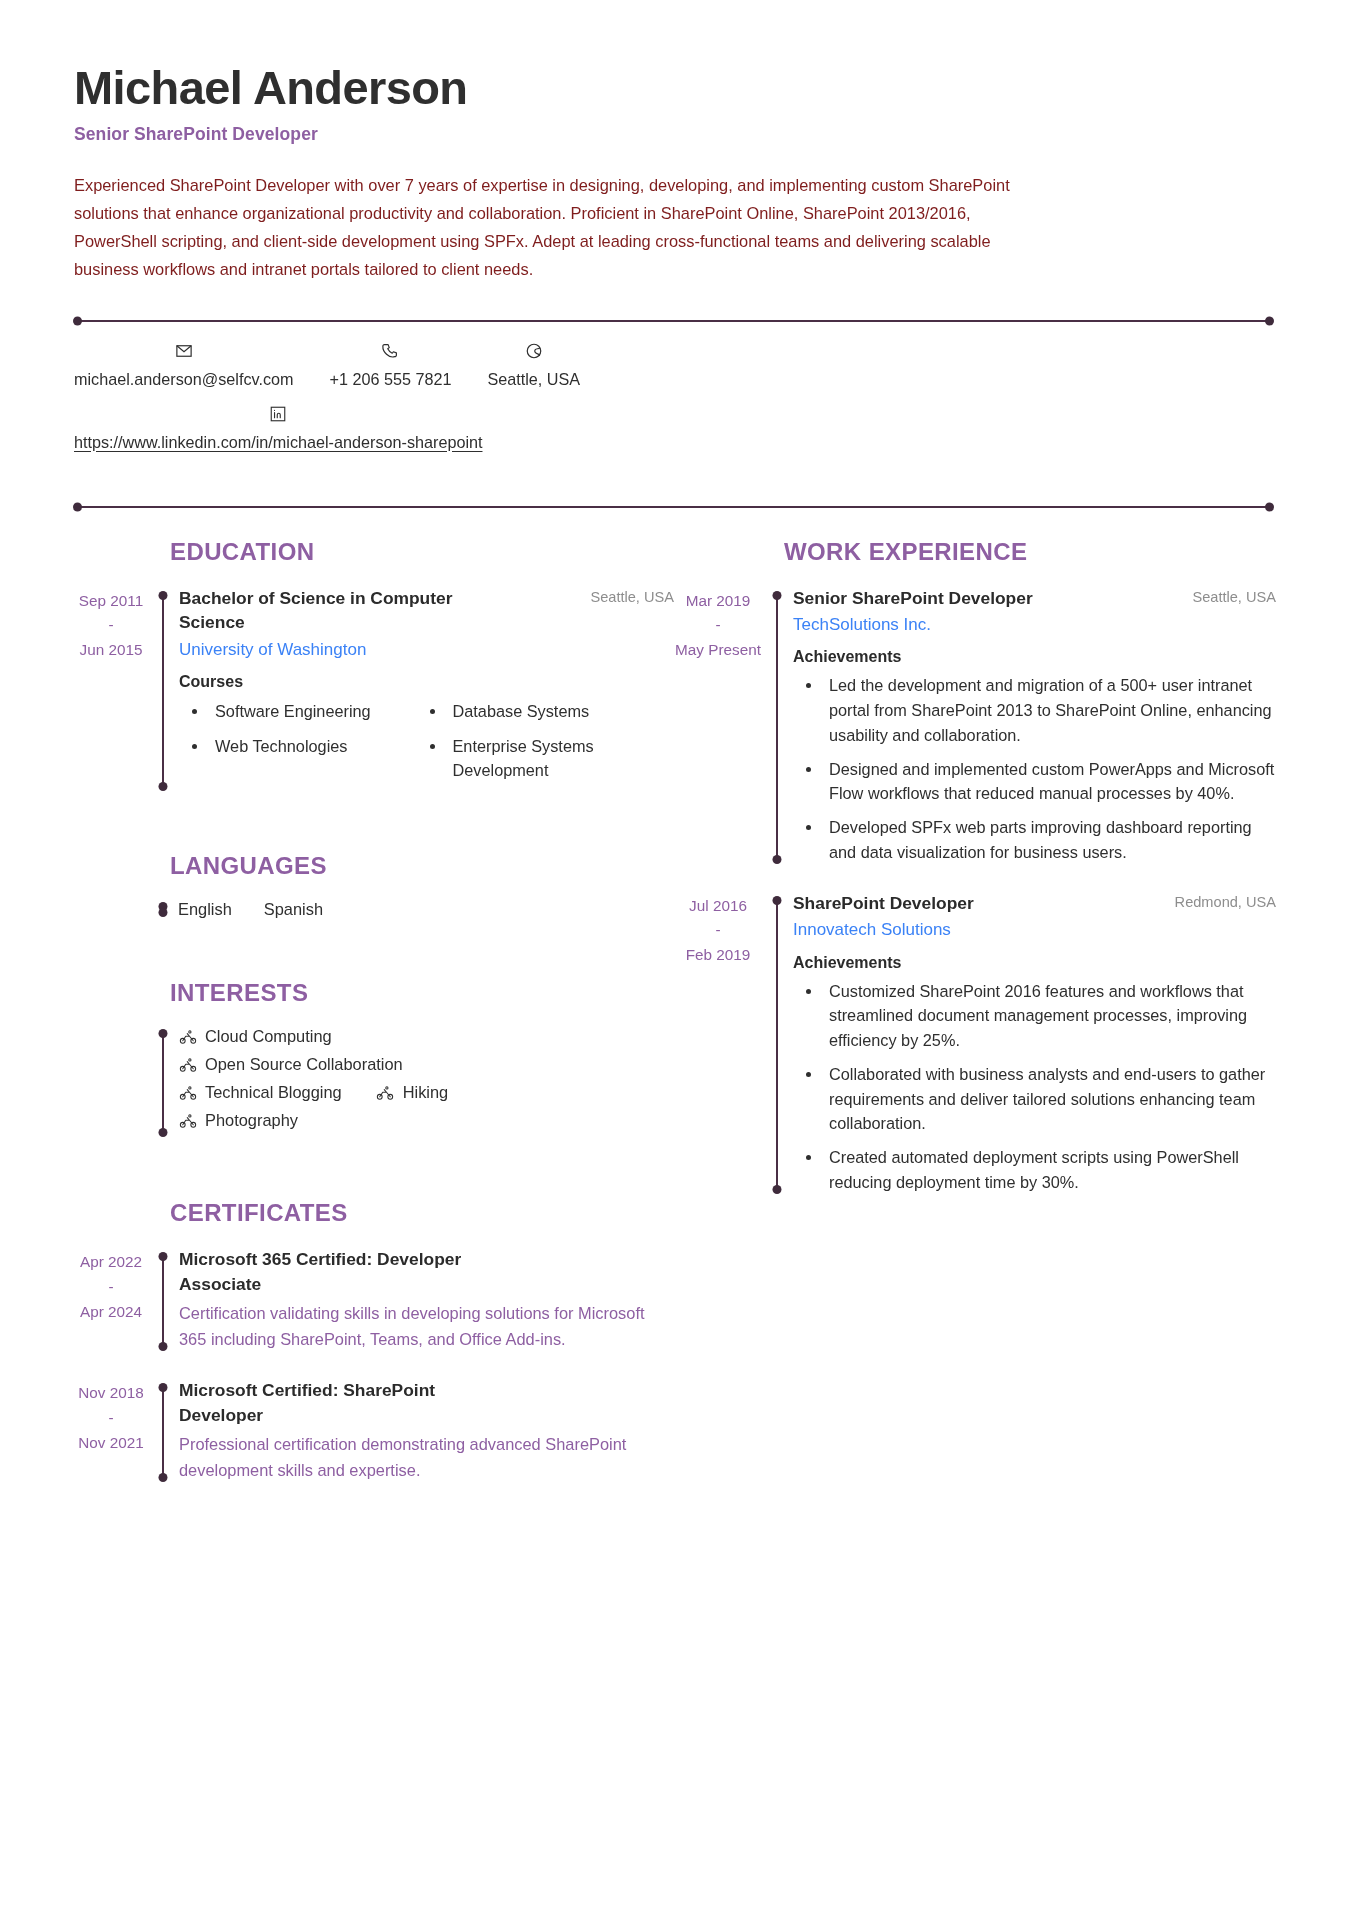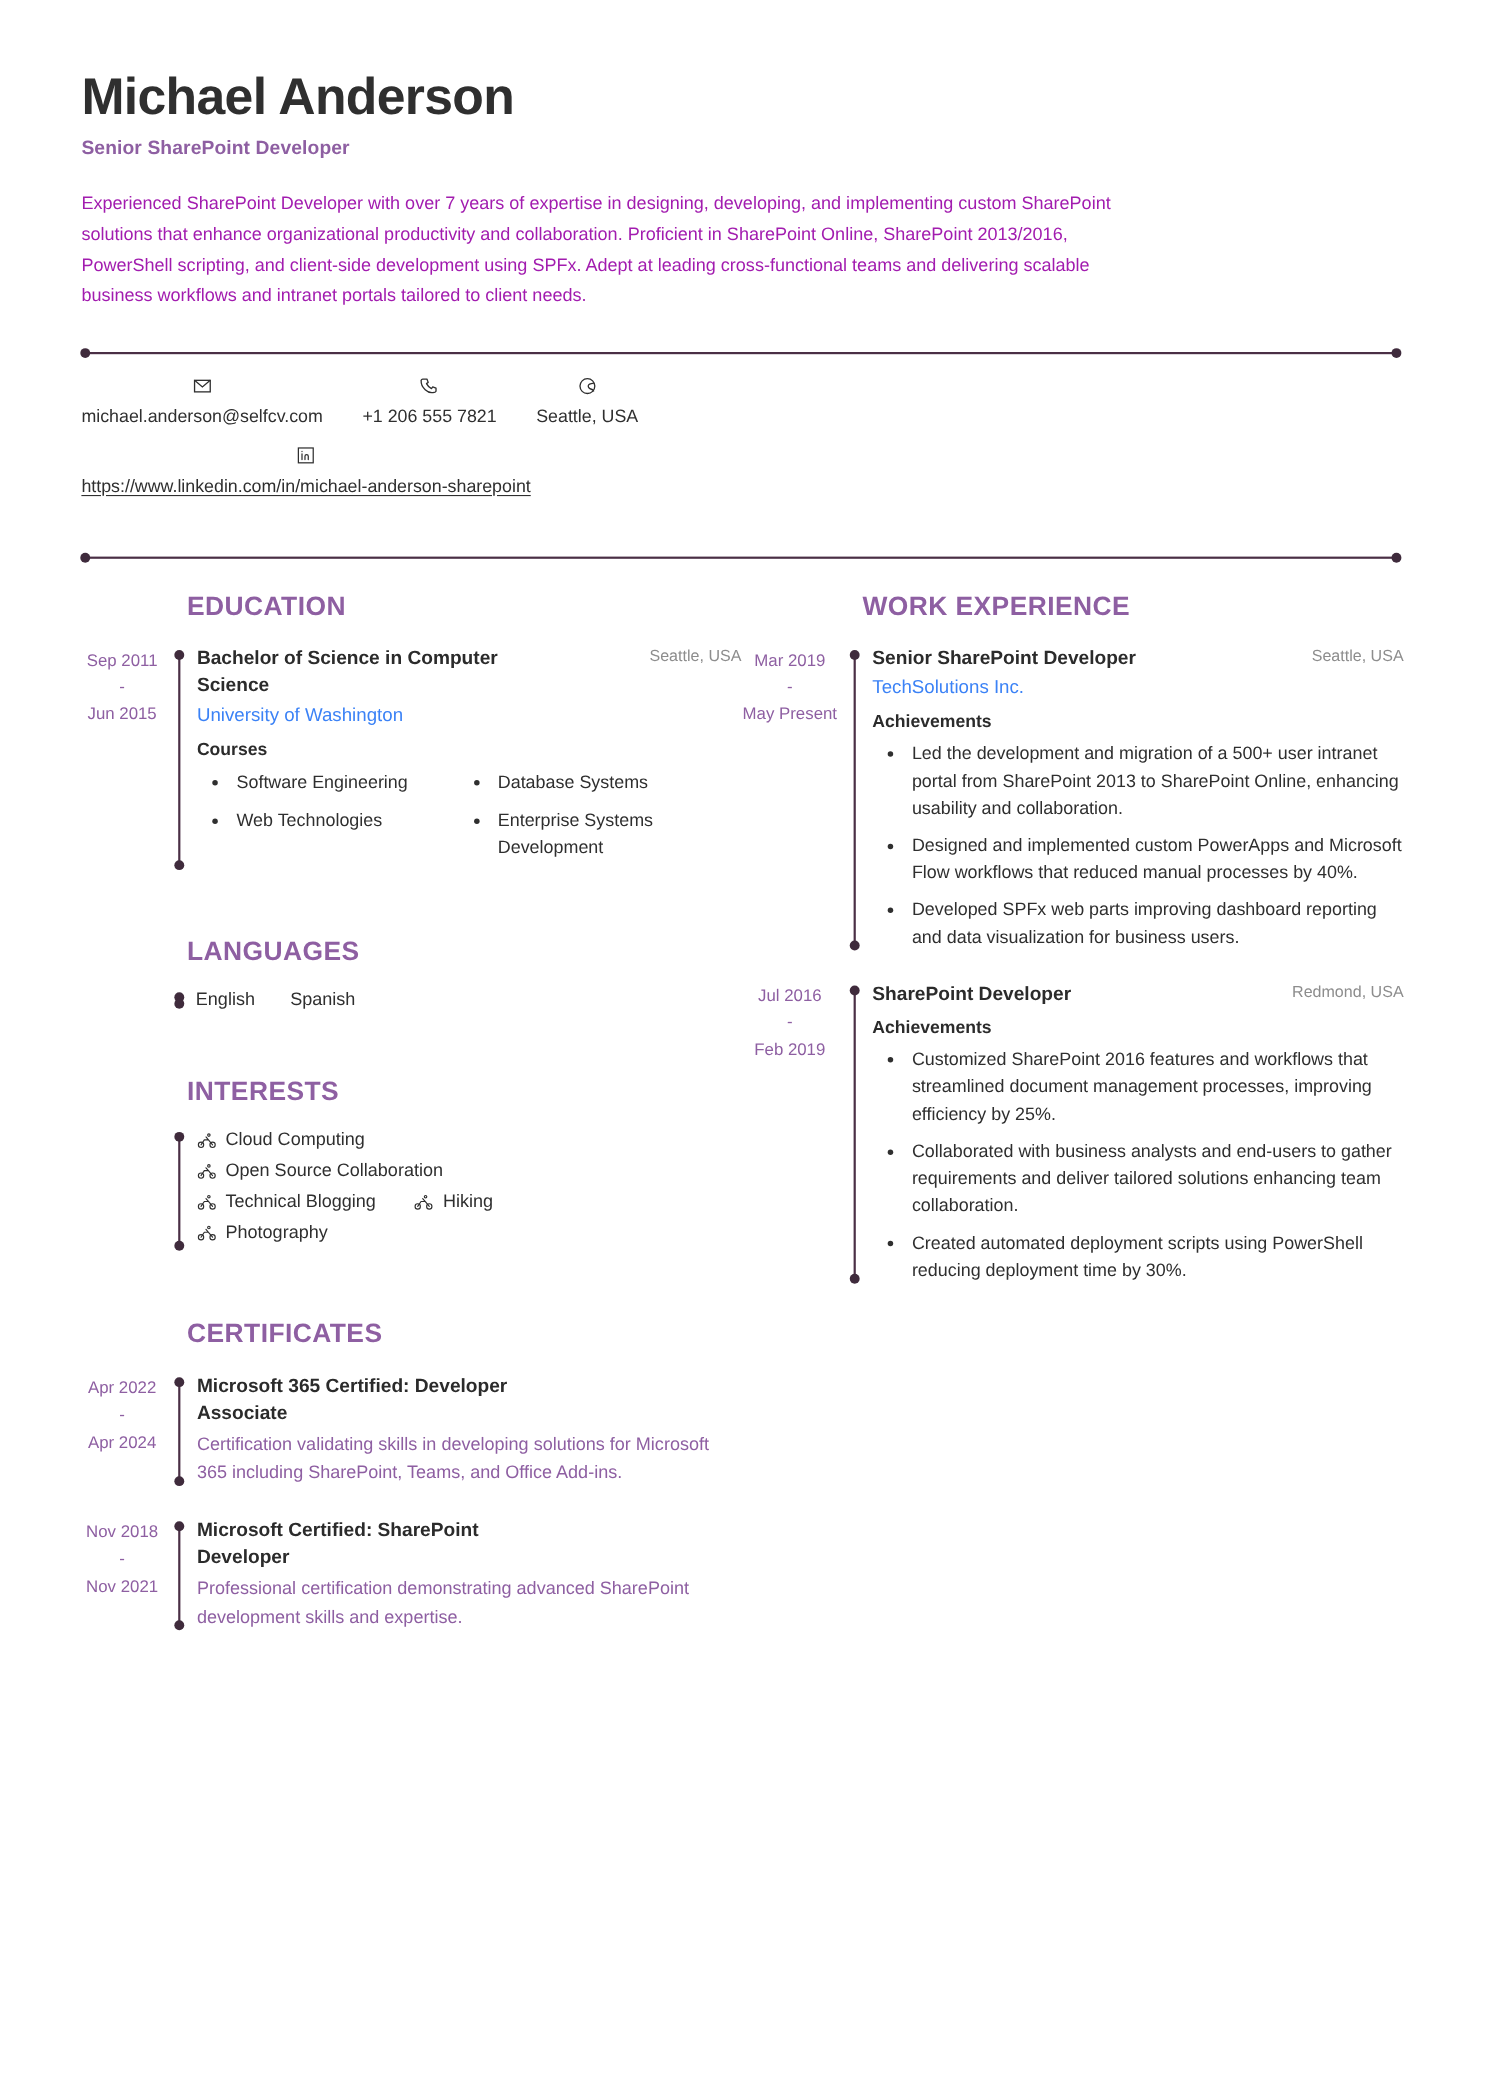--- a/index.html
+++ b/index.html
@@ -32,21 +32,21 @@
     margin-top: 9px;
     font-size: 17.5px;
     font-weight: bold;
     color: #8e5fa2;
     letter-spacing: 0.1px;
   }
   .summary {
     margin-top: 26px;
     font-size: 16.4px;
     line-height: 1.72;
-    color: #a21caf;
+    color: #7f1d1d;
     max-width: 980px;
   }
 
   
   .divider {
     position: relative;
     height: 2px;
     background: #4a2f45;
     margin: 36px 0 0 0;
   }
@@ -525,20 +525,21 @@
             <div>Jul 2016</div>
             <div>-</div>
             <div>Feb 2019</div>
           </div>
           <div class="rail"></div>
           <div class="entry-body">
             <div class="entry-head">
               <div class="entry-title">SharePoint Developer</div>
               <div class="entry-loc">Redmond, USA</div>
             </div>
+            <div class="entry-sub">Innovatech Solutions</div>
             <div class="sub-head">Achievements</div>
             <ul class="bullets">
               <li>Customized SharePoint 2016 features and workflows that streamlined document management processes, improving efficiency by 25%.</li>
               <li>Collaborated with business analysts and end-users to gather requirements and deliver tailored solutions enhancing team collaboration.</li>
               <li>Created automated deployment scripts using PowerShell reducing deployment time by 30%.</li>
             </ul>
           </div>
         </div>
 
       </div>

